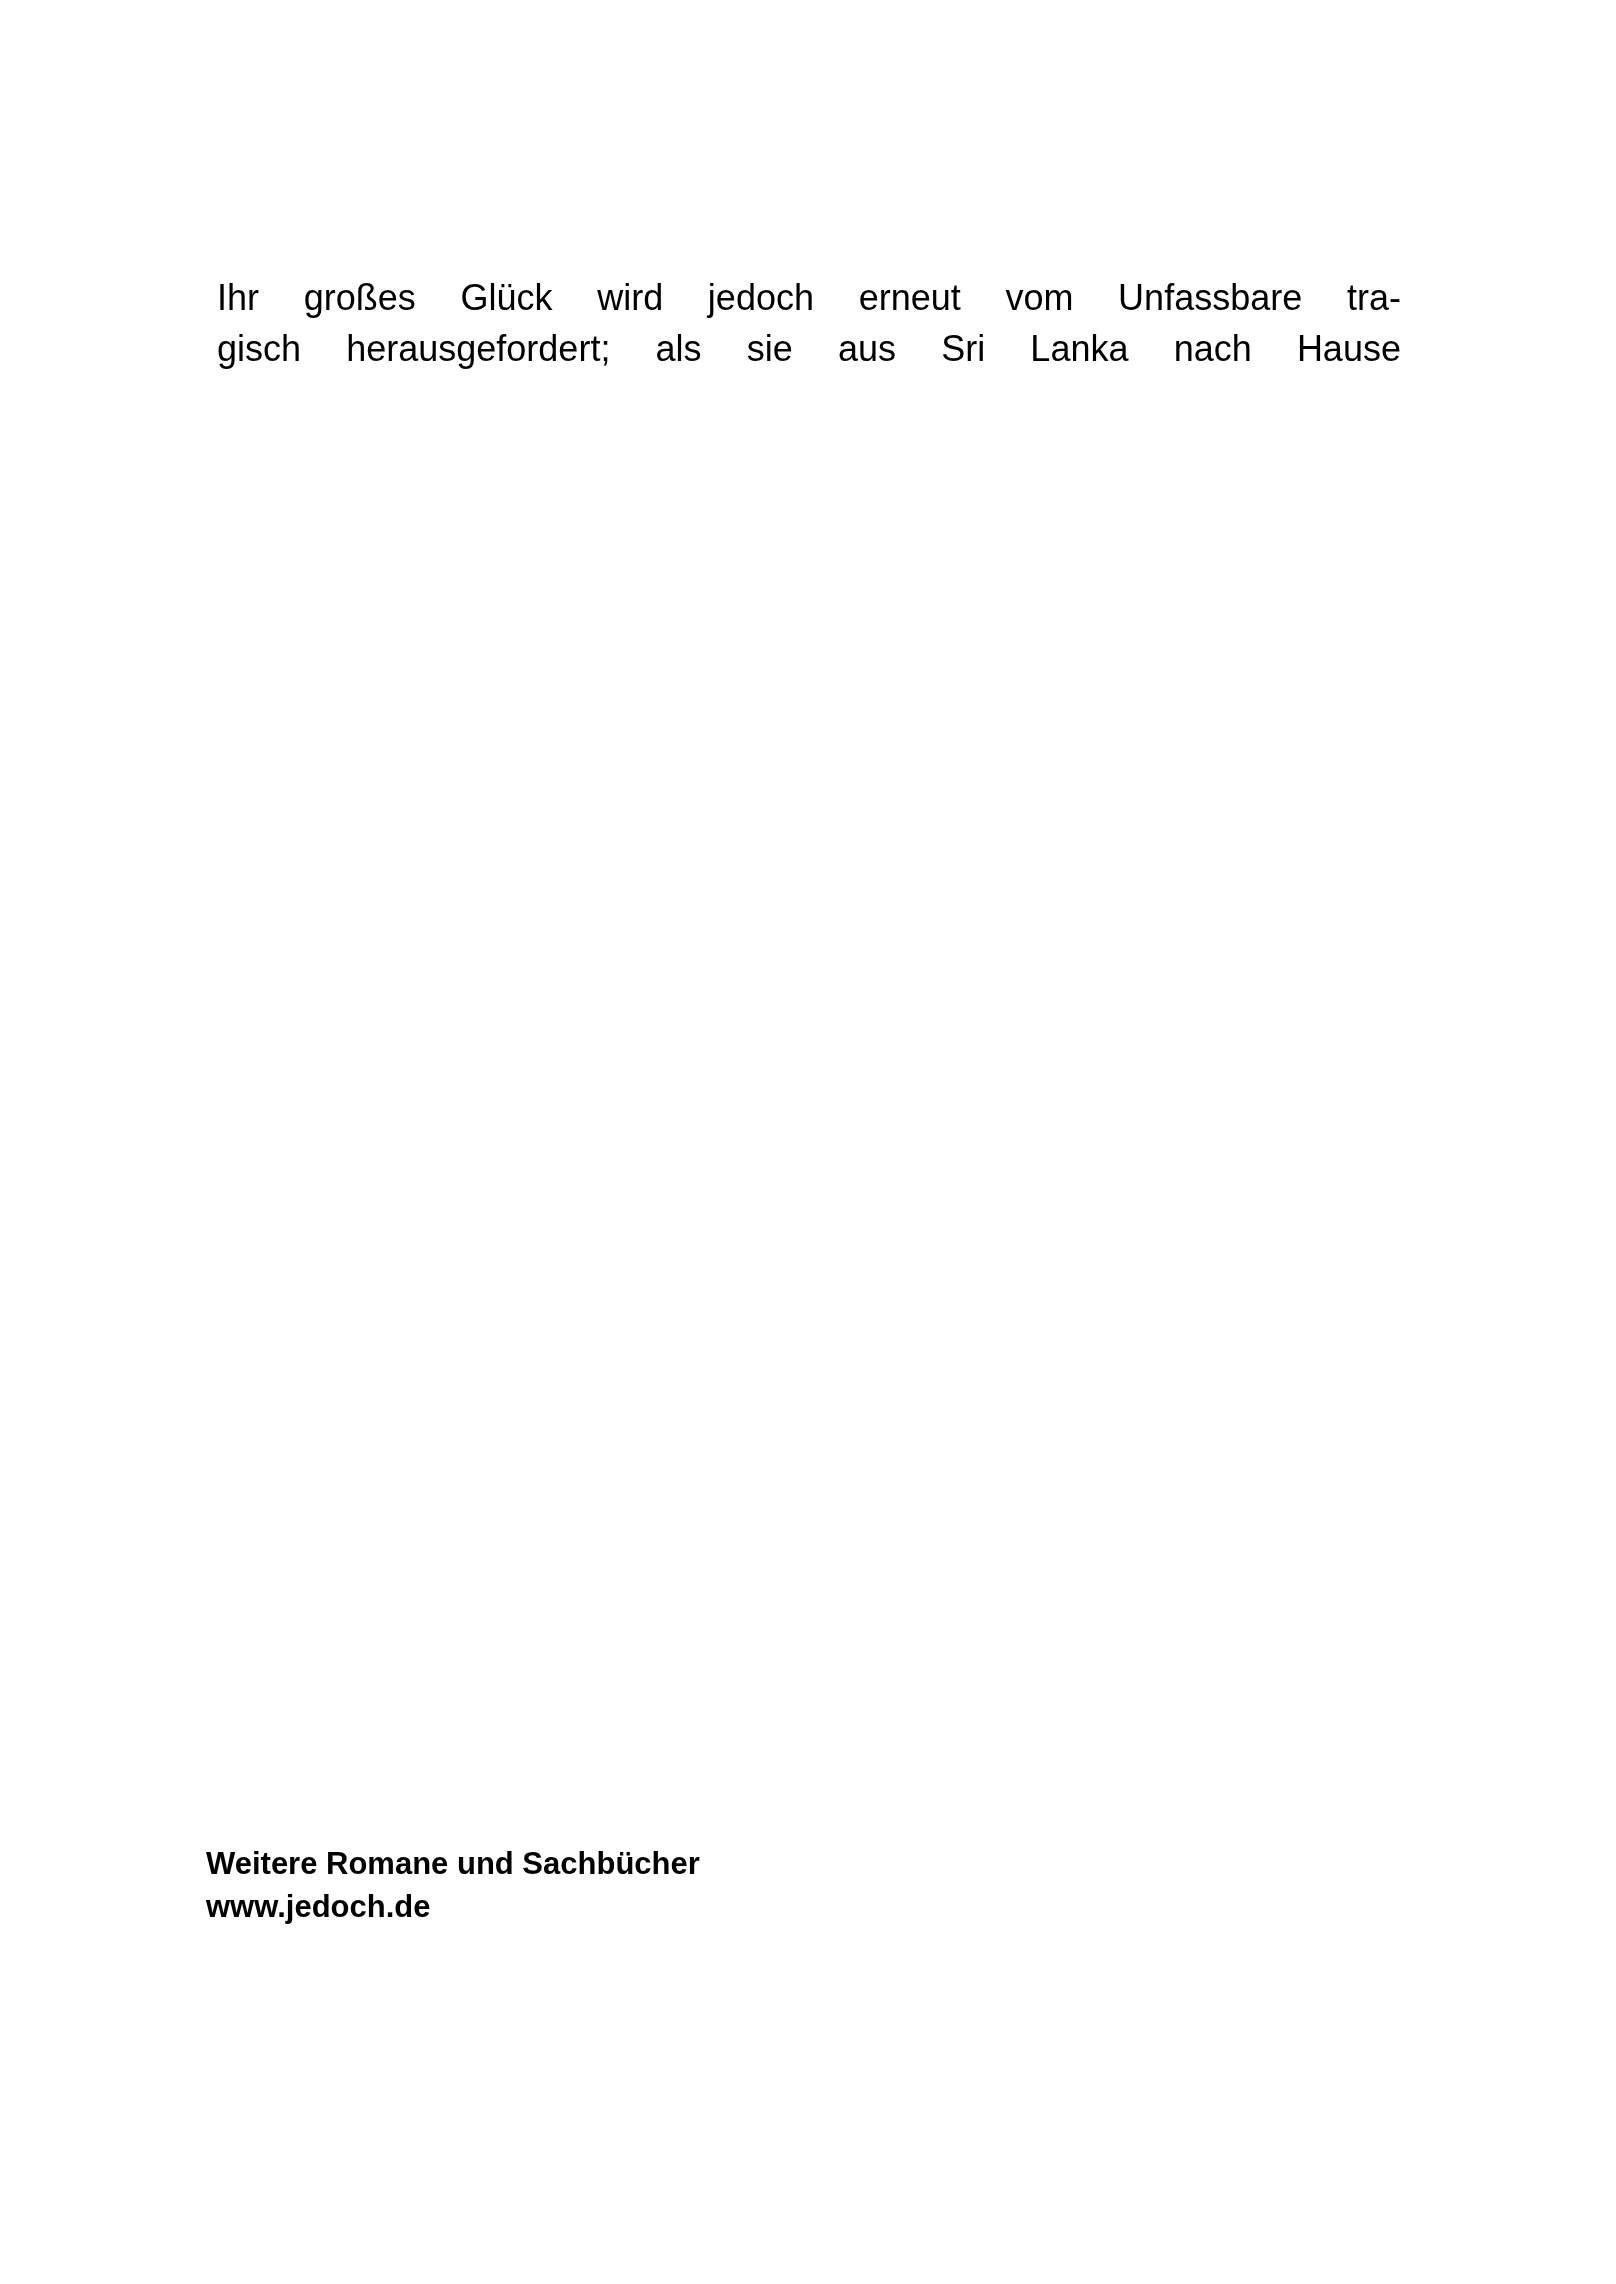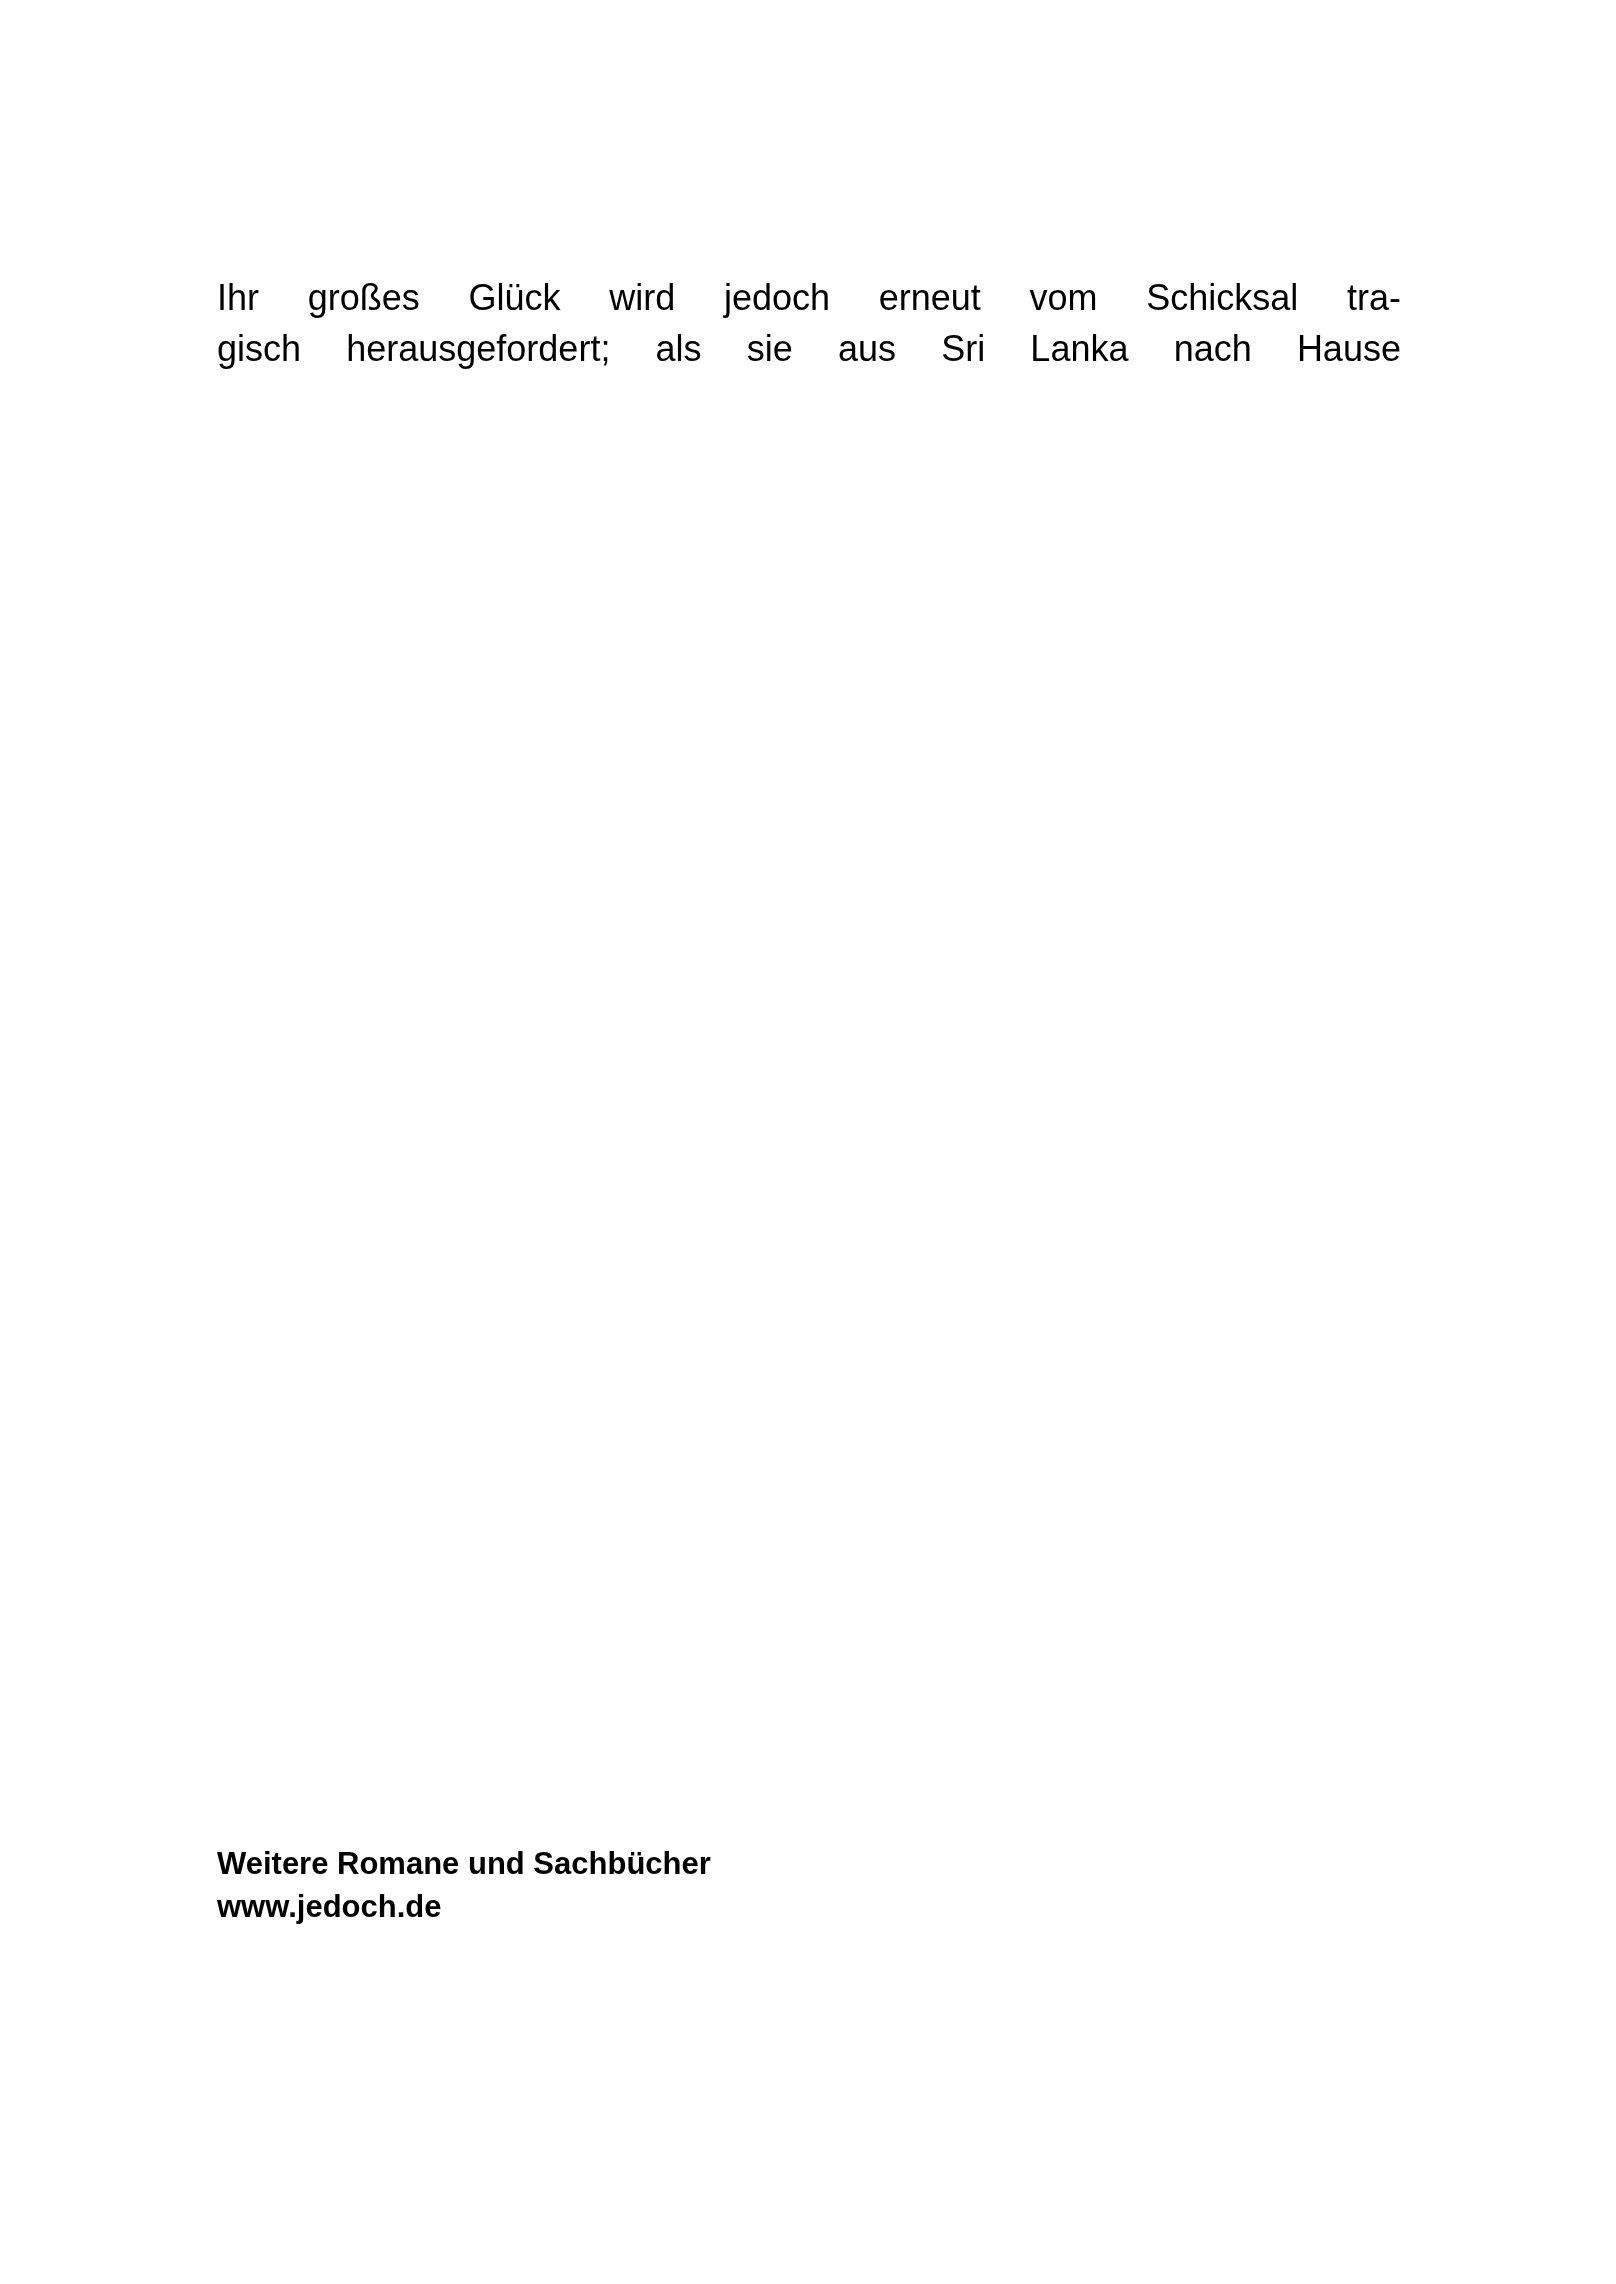--- a/index.html
+++ b/index.html
@@ -37,21 +37,21 @@
   }
   .blurb .line.justify {
     display: flex;
     justify-content: space-between;
   }
   .blurb .line.justify > span {
     white-space: pre;
   }
   .footer {
     position: absolute;
-    left: 217px;
+    left: 206px;
     top: 1843px;
     width: 1184px;
     font-size: 31px;
     line-height: 1.38;
     font-weight: bold;
   }
   .footer .fline {
     display: block;
     white-space: nowrap;
   }
@@ -63,21 +63,21 @@
 
   <div class="blurb">
     <span class="line justify">
       <span>Ihr</span>
       <span>großes</span>
       <span>Glück</span>
       <span>wird</span>
       <span>jedoch</span>
       <span>erneut</span>
       <span>vom</span>
-      <span>Schicksal</span>
+      <span>Unfassbare</span>
       <span>tra-</span>
     </span>
     <span class="line justify">
       <span>gisch</span>
       <span>herausgefordert;</span>
       <span>als</span>
       <span>sie</span>
       <span>aus</span>
       <span>Sri</span>
       <span>Lanka</span>

